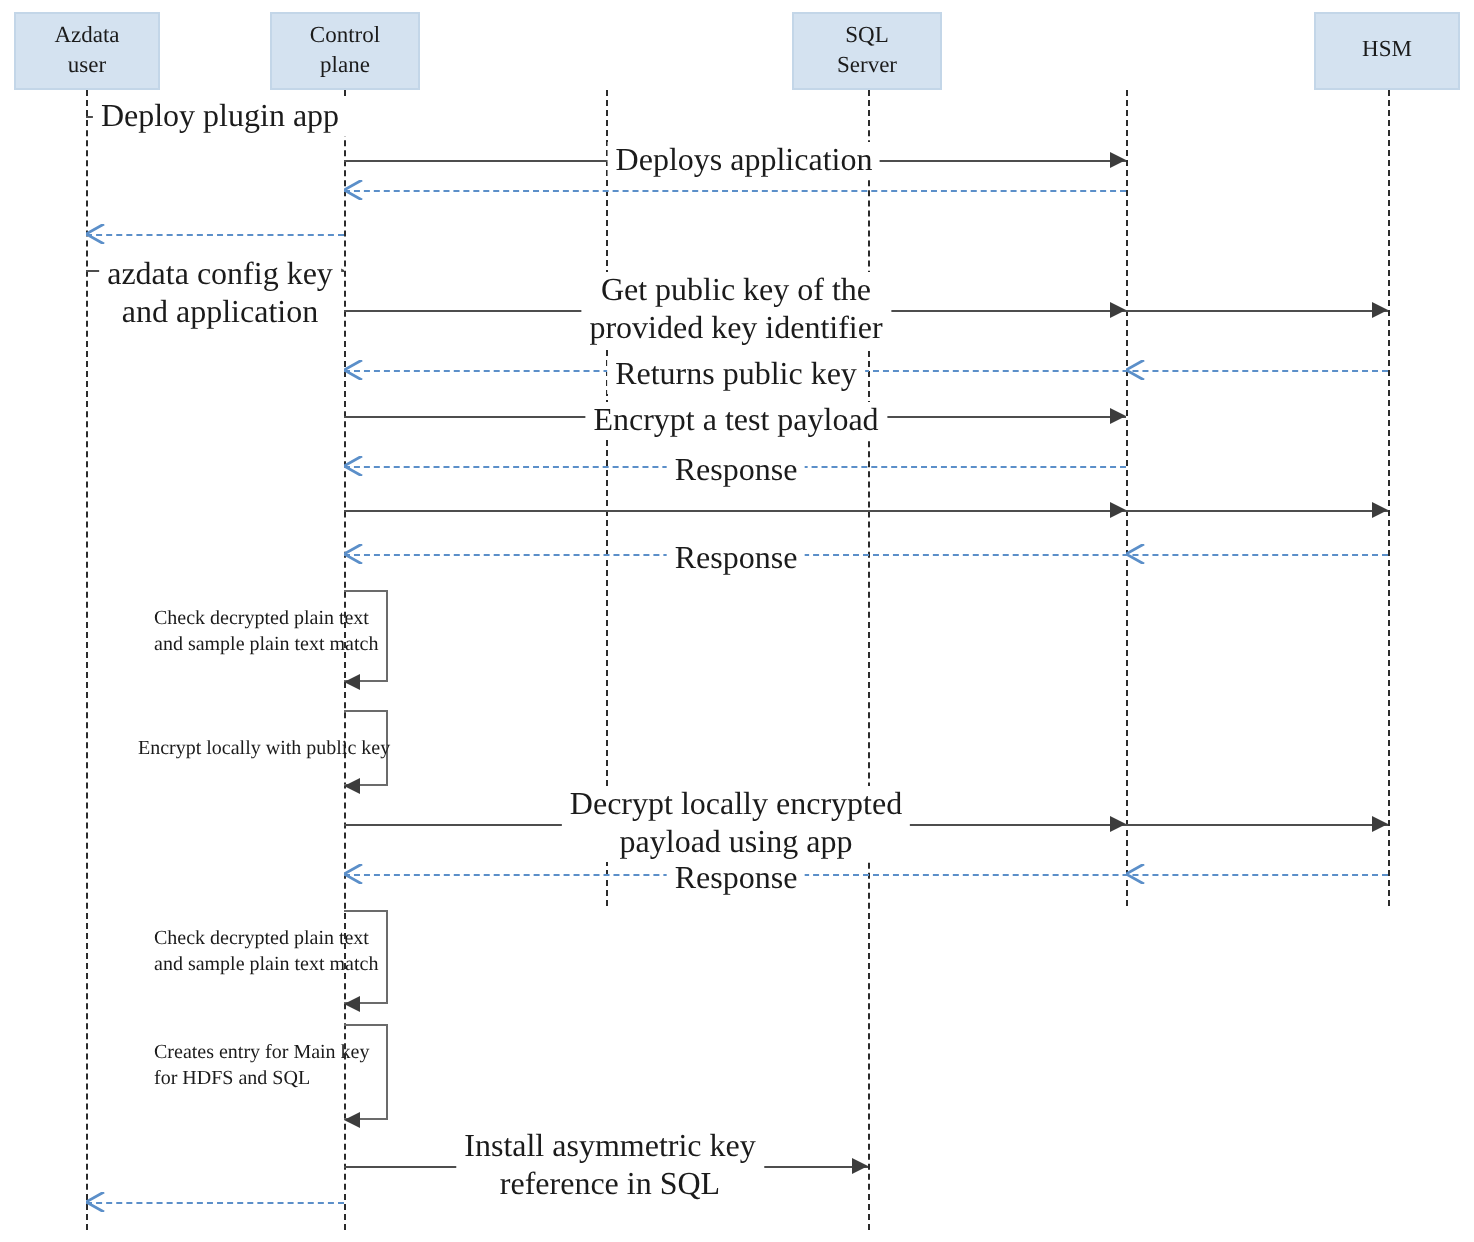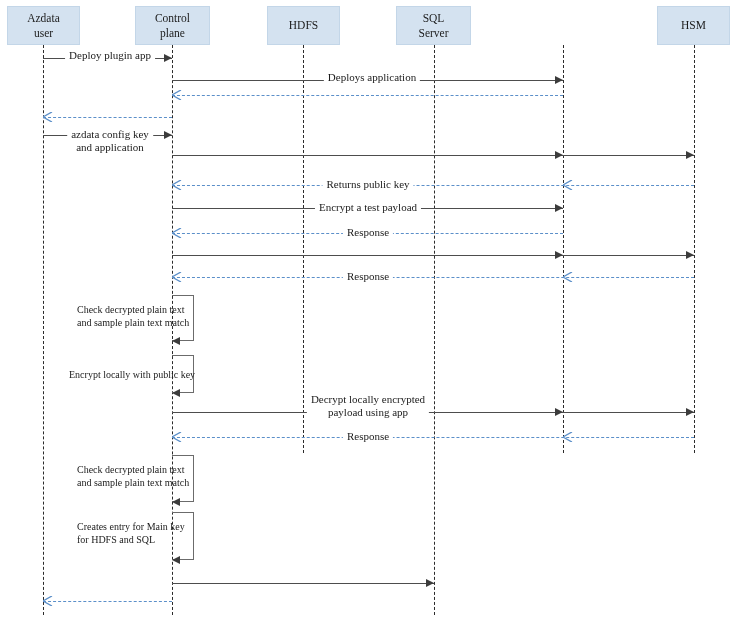--- a/index.html
+++ b/index.html
@@ -35,21 +35,21 @@
   .msg-line{
     position:absolute;
     height:0;
     border-top:1px solid #4d4d4d;
   }
   .msg-line.dashed{
     border-top:1.4px dashed #5b8fc9;
   }
   .msg-label{
     position:absolute;
-    font-size:11px;
+    font-size:16px;
     color:#1b1b1b;
     text-align:center;
     line-height:1.2;
     background:#ffffff;
     padding:0 4px;
     white-space:pre-line;
     transform:translateX(-50%);
   }
   .note-label{
     position:absolute;
@@ -88,21 +88,20 @@
 </head>
 <body>
 
 <div id="diagram-root">
     <div class="actor-box" style="left: 7px; top: 6px; width: 73px; height: 39px;">Azdata
 user</div>
     <div class="lifeline" style="left: 43px; top: 45px; height: 570px;"></div>
     <div class="actor-box" style="left: 135px; top: 6px; width: 75px; height: 39px;">Control
 plane</div>
     <div class="lifeline" style="left: 172px; top: 45px; height: 570px;"></div>
-    <div class="actor-box" style="left: 267px; top: 6px; width: 73px; height: 39px;">HDFS</div>
     <div class="lifeline" style="left: 303px; top: 45px; height: 408px;"></div>
     <div class="actor-box" style="left: 396px; top: 6px; width: 75px; height: 39px;">SQL
 Server</div>
     <div class="lifeline" style="left: 434px; top: 45px; height: 570px;"></div>
     <div class="lifeline" style="left: 563px; top: 45px; height: 408px;"></div>
     <div class="actor-box" style="left: 657px; top: 6px; width: 73px; height: 39px; text-align: center;">HSM</div>
     <div class="lifeline" style="left: 694px; top: 45px; height: 408px;"></div>
     <div class="msg-line" style="left: 43px; top: 58px; width: 129px;"></div>
     <div class="arrow-head right-solid" style="top: 54px; left: 164px;"></div>
     <div class="msg-label" style="left: 110px; top: 49px;">Deploy plugin app</div>
@@ -121,20 +120,22 @@
         <polyline points="9,0 0,5 9,10" fill="none" stroke="#5b8fc9" stroke-width="1.4"></polyline>
       </svg>
     </div>
     <div class="msg-line" style="left: 43px; top: 135px; width: 129px;"></div>
     <div class="arrow-head right-solid" style="top: 131px; left: 164px;"></div>
     <div class="msg-label" style="left: 110px; top: 128px;">azdata config key
 and application</div>
     <div class="msg-line" style="left: 172px; top: 155px; width: 522px;"></div>
     <div class="arrow-head right-solid" style="top: 151px; left: 686px;"></div>
     <div class="arrow-head right-solid" style="top: 151px; left: 555px;"></div>
+    <div class="msg-label" style="left: 368px; top: 136px;">Get public key of the
+provided key identifier</div>
     <div class="msg-line dashed" style="left: 172px; top: 185px; width: 522px;"></div>
     <div class="arrow-open" style="top: 180px; left: 172px;">
       <svg width="10" height="10">
         <polyline points="9,0 0,5 9,10" fill="none" stroke="#5b8fc9" stroke-width="1.4"></polyline>
       </svg>
     </div>
     <div class="arrow-open" style="top: 180px; left: 563px;">
       <svg width="10" height="10">
         <polyline points="9,0 0,5 9,10" fill="none" stroke="#5b8fc9" stroke-width="1.4"></polyline>
       </svg>
@@ -177,20 +178,22 @@
       </svg>
     </div>
     <div class="arrow-open" style="top: 432px; left: 563px;">
       <svg width="10" height="10">
         <polyline points="9,0 0,5 9,10" fill="none" stroke="#5b8fc9" stroke-width="1.4"></polyline>
       </svg>
     </div>
     <div class="msg-label" style="left: 368px; top: 430px;">Response</div>
     <div class="msg-line" style="left: 172px; top: 583px; width: 262px;"></div>
     <div class="arrow-head right-solid" style="top: 579px; left: 426px;"></div>
+    <div class="msg-label" style="left: 305px; top: 564px;">Install asymmetric key
+reference in SQL</div>
     <div class="msg-line dashed" style="left: 43px; top: 601px; width: 129px;"></div>
     <div class="arrow-open" style="top: 596px; left: 43px;">
       <svg width="10" height="10">
         <polyline points="9,0 0,5 9,10" fill="none" stroke="#5b8fc9" stroke-width="1.4"></polyline>
       </svg>
     </div>
     <div class="selfloop" style="left: 172px; top: 295px; width: 22px; height: 46px;"></div>
     <div class="arrow-head left-solid" style="top: 337px; left: 172px;"></div>
     <div class="note-label" style="left: 77px; top: 304px;">Check decrypted plain text
 and sample plain text match</div>

